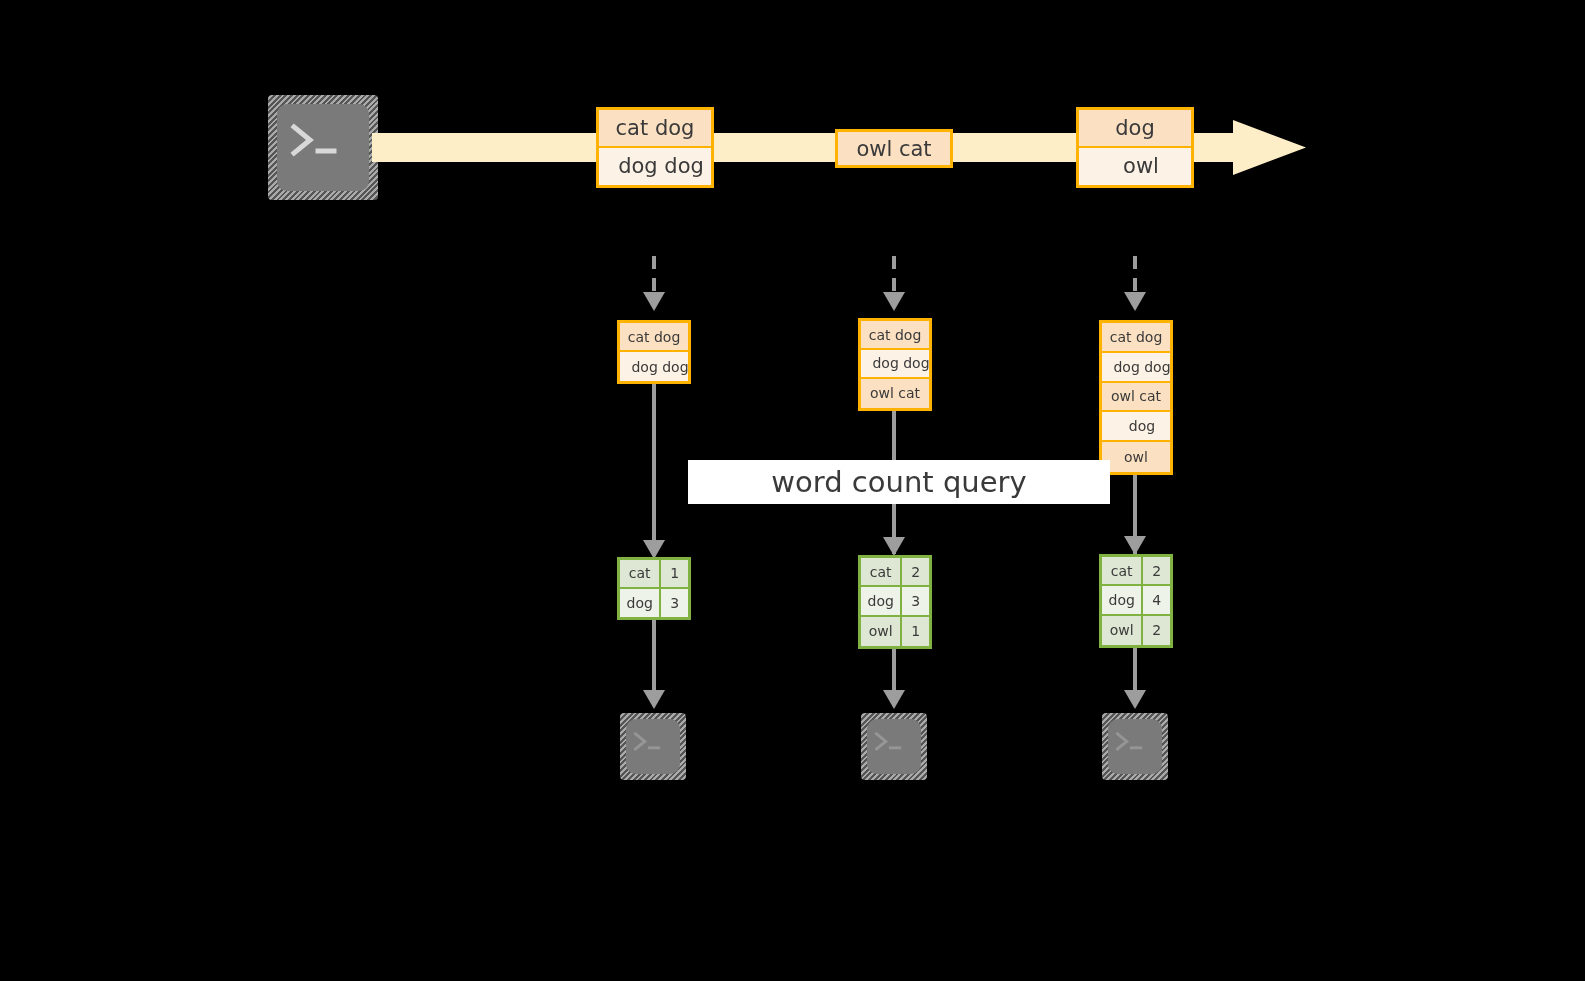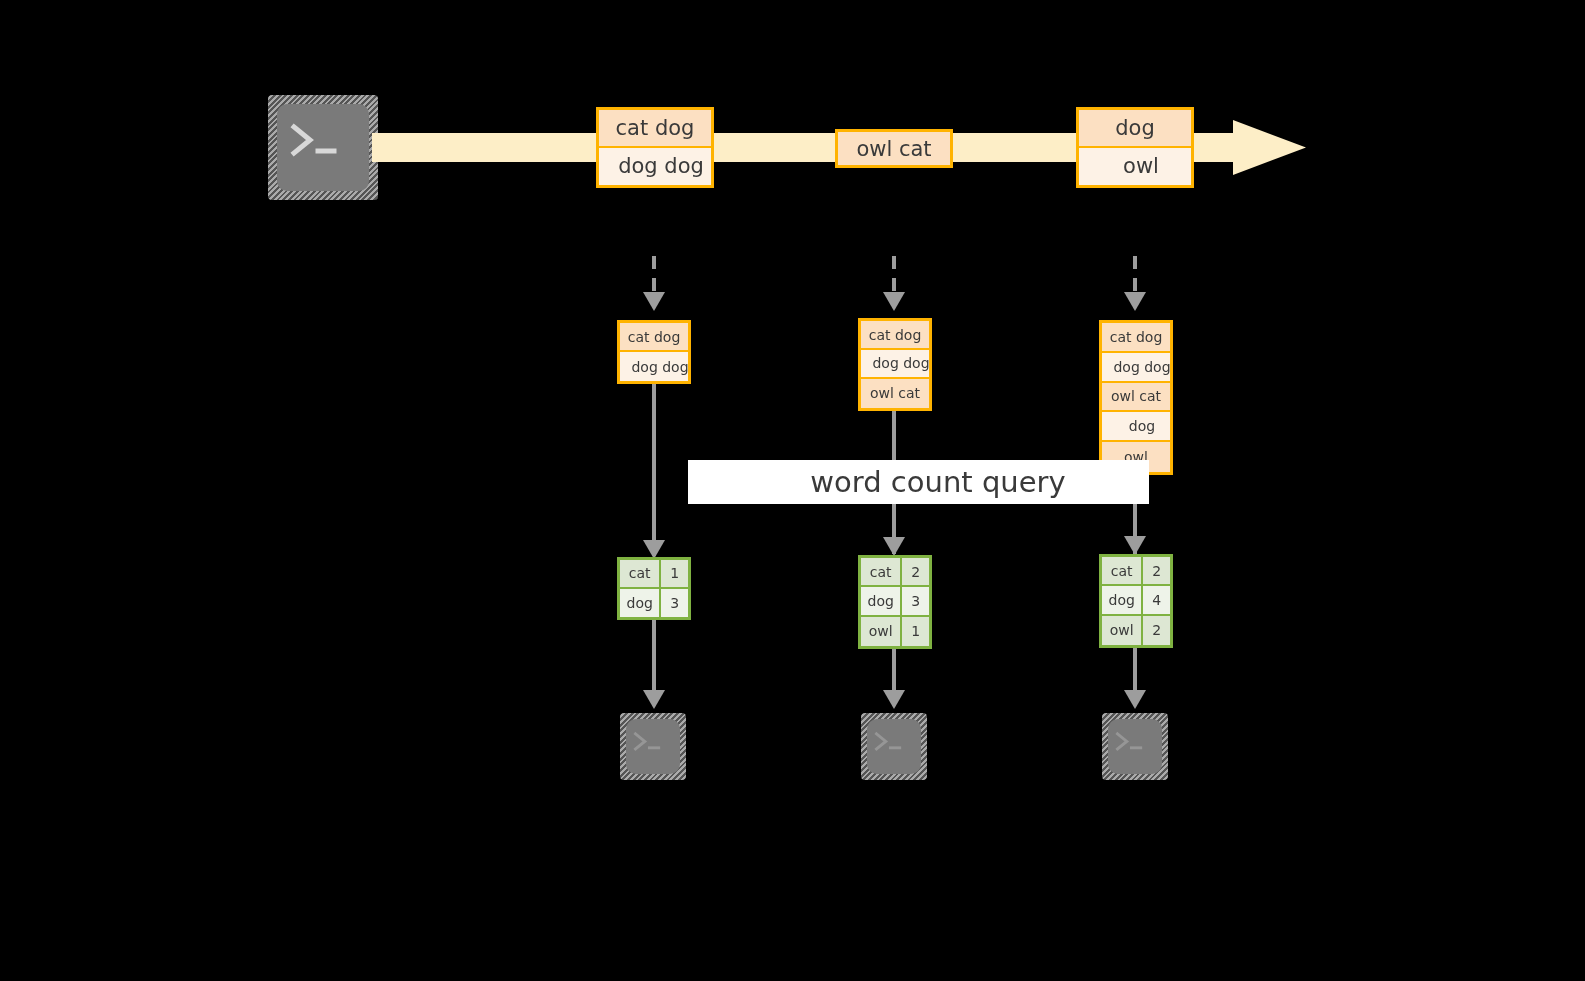--- a/index.html
+++ b/index.html
@@ -117,21 +117,20 @@
 
   
   .query-label {
     position: absolute;
     background: #ffffff;
     color: #3a3a3a;
     display: flex;
     align-items: center;
     justify-content: center;
     z-index: 8;
-    padding-left: 39px;
   }
 </style>
 </head>
 <body>
 
 <div id="stage">
 
   <div class="terminal" style="left:268px; top:95px; width:110px; height:105px;">
     <div class="inner">
       <svg width="62" height="40" viewBox="0 0 62 40">

